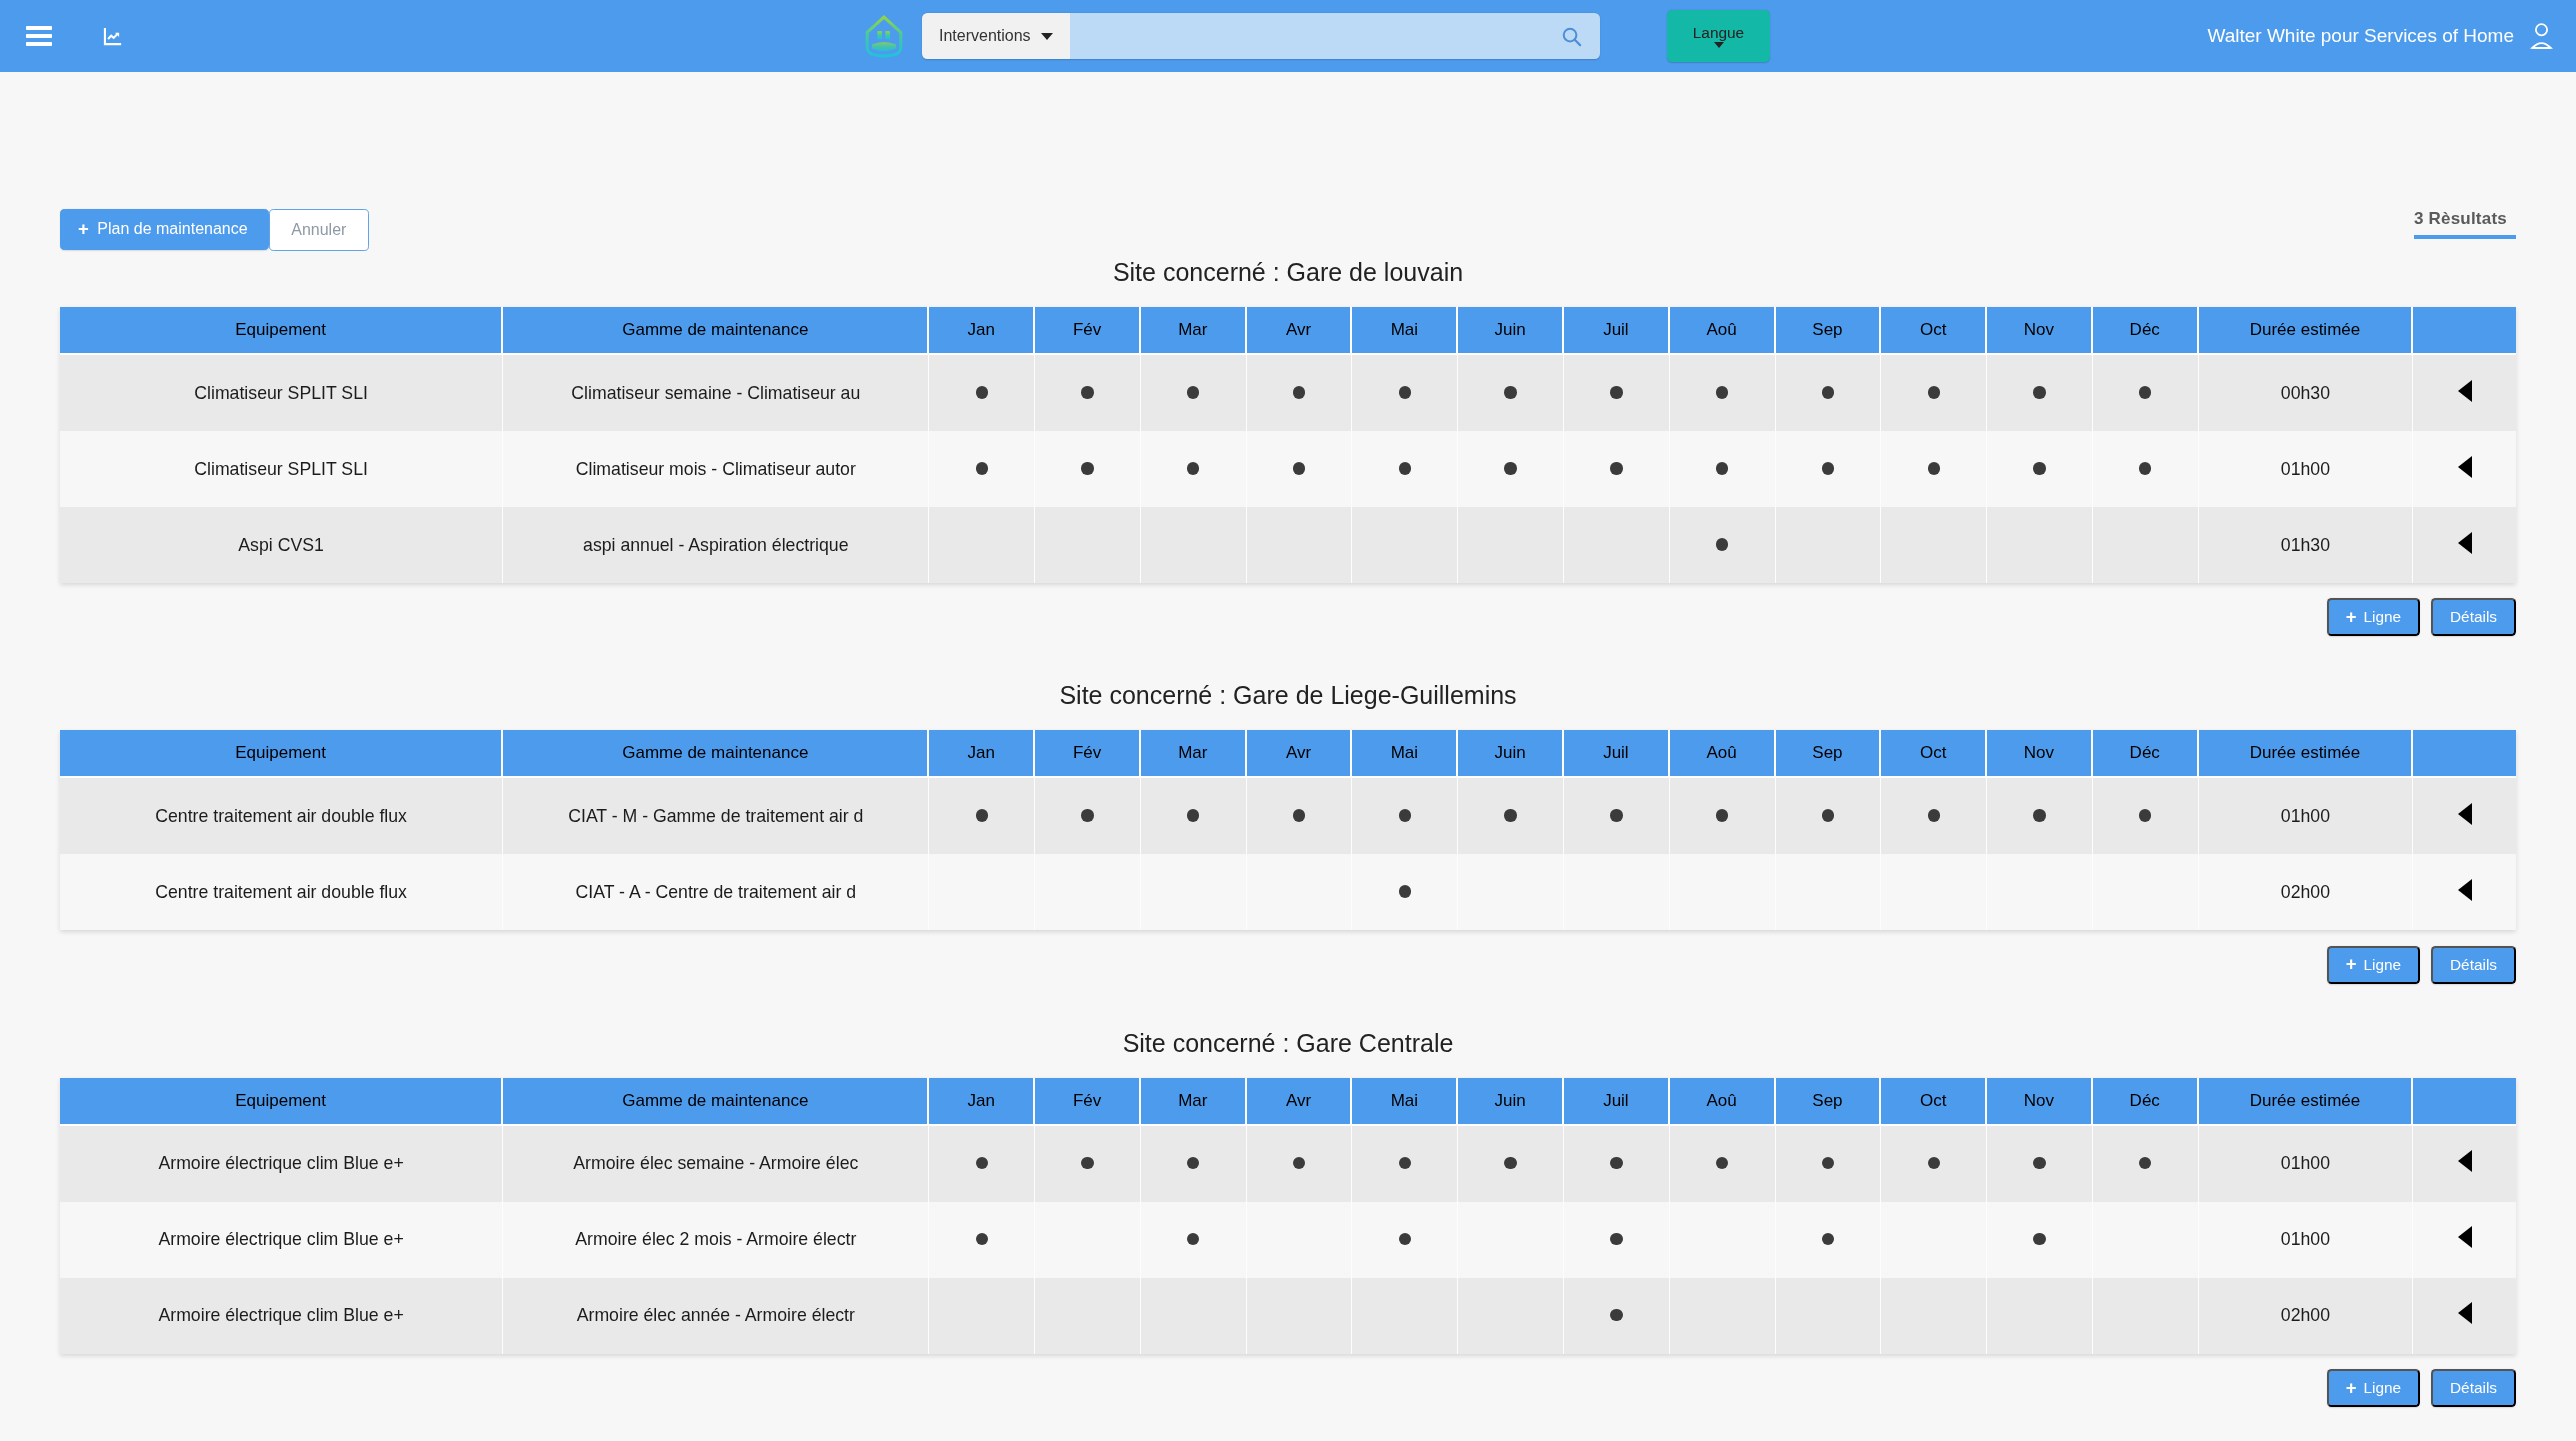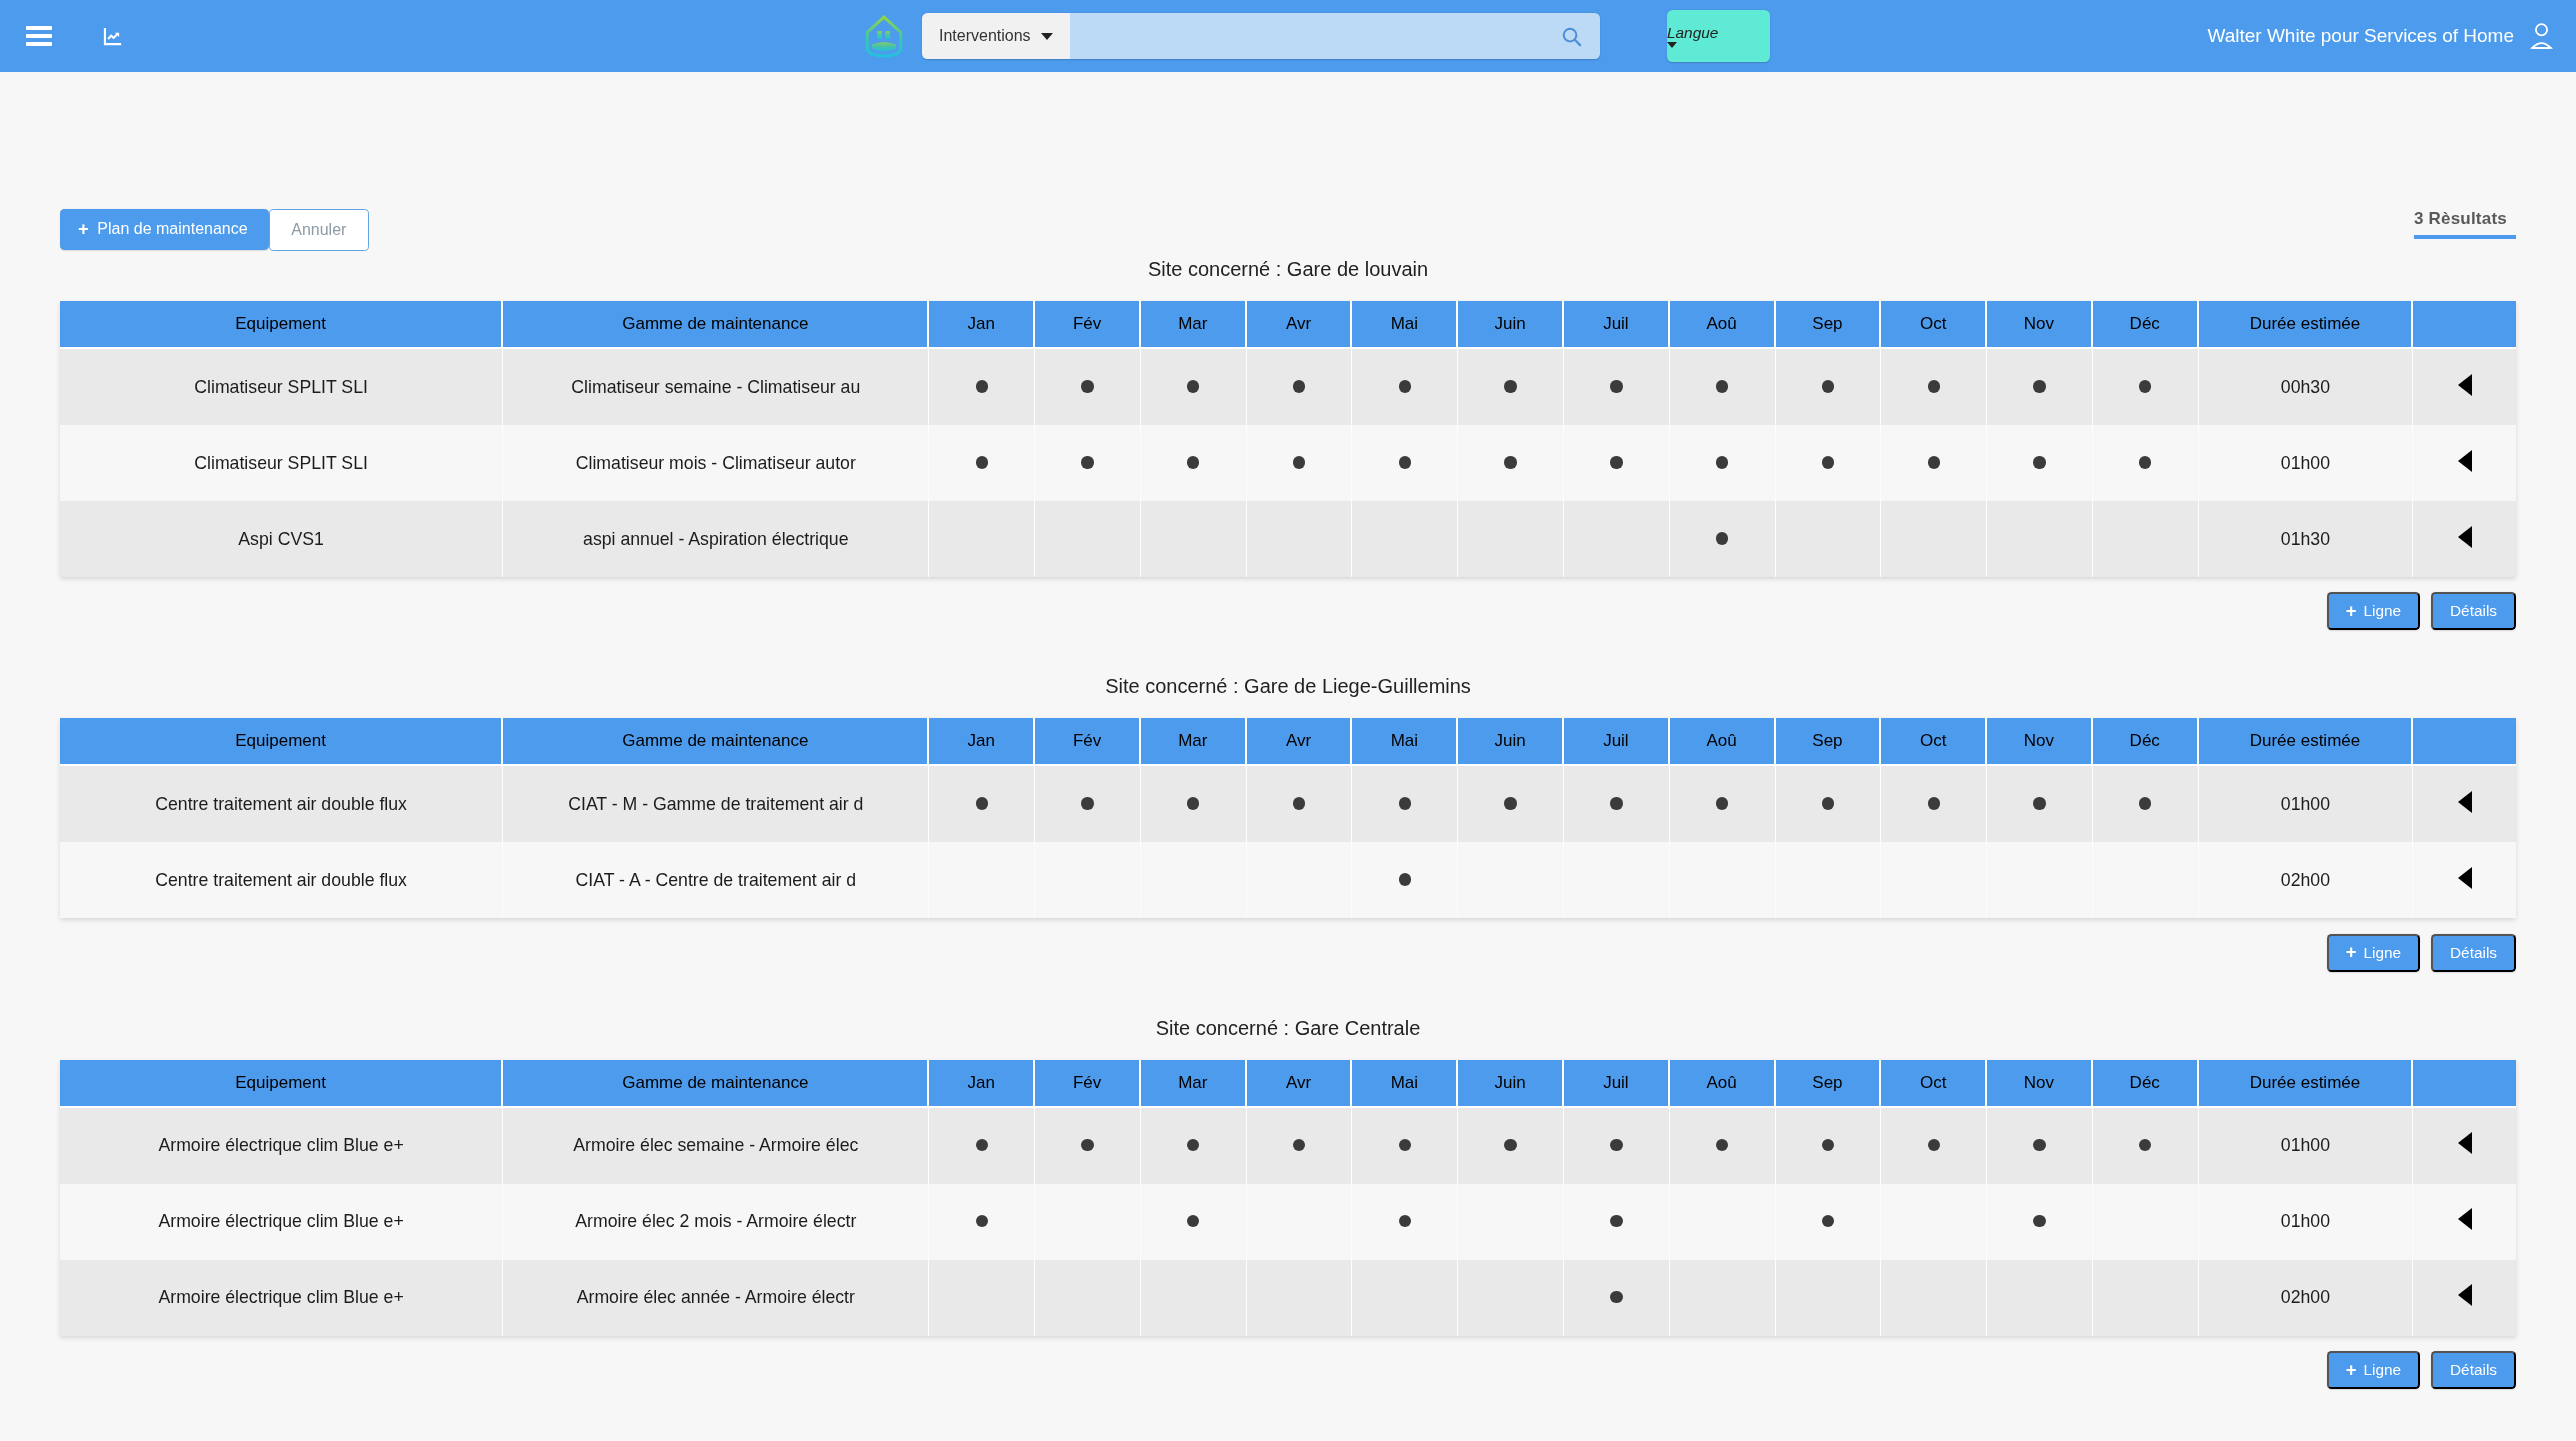--- a/index.html
+++ b/index.html
@@ -80,29 +80,28 @@
     border: none; outline: none; background: transparent;
     font-size: 16px; color: #2b4a63;
     font-family: "Liberation Sans", sans-serif;
   }
   .mag { width: 23px; height: 23px; flex: 0 0 auto; }
 
   .lang-btn {
     position: absolute;
     left: 1667px;
     width: 103px; height: 52px;
-    background: #5eead4;
+    background: #14b8a6;
     border-radius: 5.4px;
     display: flex; flex-direction: column;
-    justify-content: center;
+    align-items: center; justify-content: center;
     gap: 0.8px;
     font-size: 15.4px; color: #222;
     cursor: pointer;
     box-shadow: 0 0.8px 1.5px rgba(0,0,0,.18);
-    font-style: italic;
   }
   .caret-sm { width:0;height:0;border-left:5.4px solid transparent;border-right:5.4px solid transparent;border-top:6.2px solid #222; }
 
   .tb-right {
     margin-left: auto;
     display: flex; align-items: center; gap: 15.4px;
     color: #fff; font-size: 19px;
   }
   .user-ico { width: 25px; height: 28px; }
 
@@ -140,21 +139,21 @@
     position: absolute;
     right: 0;
     top: 137px;
   }
   .results-label { font-size: 17px; font-weight: bold; color: #5a5a5a; letter-spacing: 0.2px; }
   .results-bar { height: 3.9px; background: #4d9bec; margin-top: 6.2px; width: 102px; margin-left: auto; }
 
   .section { margin-top: 0; }
   .section-title {
     text-align: center;
-    font-size: 20px;
+    font-size: 25px;
     color: #222;
     padding: 45px 0 20px;
   }
   .section-1 .section-title { padding-top: 49px; }
 
   .tbl-wrap {
     background: #fff;
     box-shadow: 0 1.5px 4.6px rgba(0,0,0,.13);
   }
   table { width: 100%; border-collapse: separate; border-spacing: 0; table-layout: fixed; }

